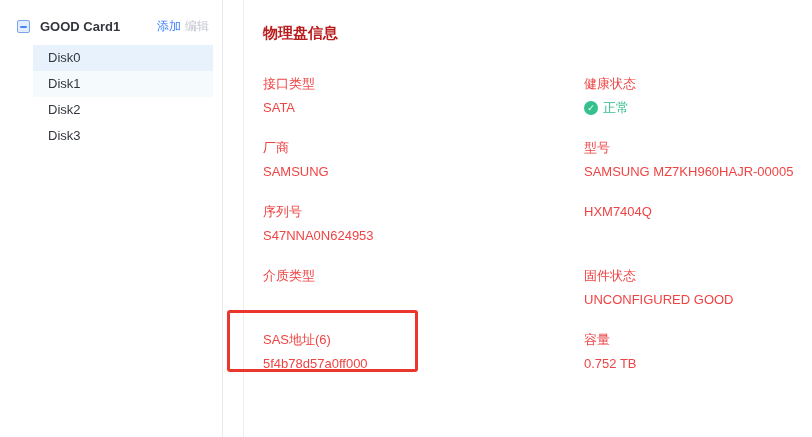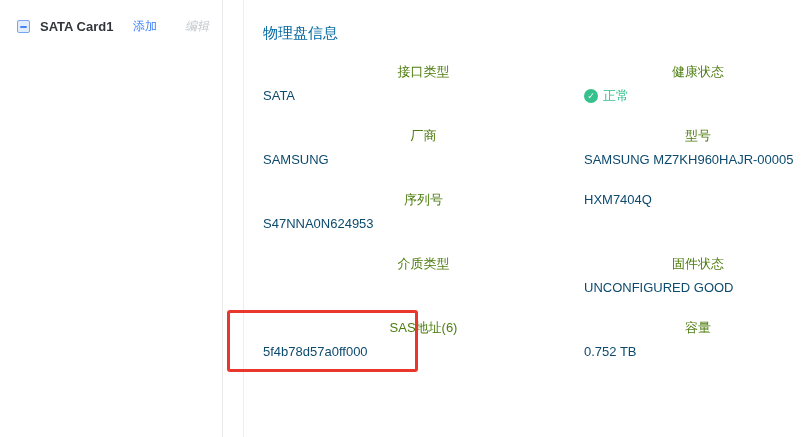--- a/index.html
+++ b/index.html
@@ -11,55 +11,61 @@
   .sidebar { position:absolute; left:0; top:0; width:223px; height:437px;
     border-right:1px solid #e8eaed; background:#fff; }
   .tree-header { display:flex; align-items:center; padding:18px 13px 0 17px; }
   .collapse-icon { width:13px; height:13px; flex:0 0 13px; border:1px solid #7aa5ee;
     border-radius:2px; background:#e3eefc; display:flex; align-items:center; justify-content:center;
     cursor:pointer; }
   .collapse-icon .bar { width:7px; height:2px; background:#4a86f0; border-radius:1px; }
   .tree-label { flex:1; margin-left:10px; font-size:13px; color:#303固3; color:#32363c; font-weight:700;
     white-space:nowrap; overflow:hidden; }
   .link-add { font-size:12px; color:#3d7fff; cursor:pointer; }
-  .link-edit { font-size:12px; color:#c2c6cc; cursor:pointer; margin-left:28px;font-style:italic; }
+  .link-edit { font-size:12px; color:#c2c6cc; cursor:pointer; margin-left:4px; }
   .disk-list { margin-top:10px; }
   .disk-item { height:26px; line-height:26px; margin:0 9px 0 33px; padding-left:15px;
     font-size:13px; color:#33373d; cursor:pointer; }
   .disk-item.selected { background:#e8f2fc; }
   .disk-item.tinted { background:#f5fafd; }
 
   
   .main { position:absolute; left:243px; top:0; right:0; bottom:0;
     border-left:1px solid #eceef0; padding:22px 0 0 19px; background:#fff; }
-  .page-title { font-size:15px; line-height:21px; color:#0369a1; margin-bottom:20px; }
+  .page-title { font-size:15px; line-height:21px; color:#b91c1c; margin-bottom:32px;font-weight:bold; }
   .grid { display:grid; grid-template-columns:321px auto; grid-auto-rows:42px; row-gap:22px; }
-  .field .label { font-size:13px; line-height:18px; color:#4d7c0f; margin-bottom:6px;text-align:center; }
-  .field .value { font-size:13px; line-height:18px; color:#0c4a6e; }
+  .field .label { font-size:13px; line-height:18px; color:#ef4444; margin-bottom:6px; }
+  .field .value { font-size:13px; line-height:18px; color:#ef4444; }
   .value.health { display:flex; align-items:center; color:#35c08e; }
   .ok-icon { width:14px; height:14px; border-radius:50%; background:#35c08e; color:#fff;
     font-size:9px; line-height:14px; text-align:center; margin-right:5px; flex:0 0 14px; }
 
   
   .red-box { position:absolute; left:227px; top:310px; width:191px; height:62px;
     border:3px solid #ea372d; border-radius:3px; pointer-events:none; z-index:5; }
 </style>
 </head>
 <body>
 
 <div class="stage">
 
   <div class="sidebar">
     <div class="tree-header">
       <span class="collapse-icon">
           <span class="bar"></span>
         </span>
-      <span class="tree-label">SATA Card1</span>
+      <span class="tree-label">GOOD Card1</span>
       <span class="link-add">添加</span>
       <span class="link-edit">编辑</span>
+    </div>
+    <div class="disk-list">
+      <div class="disk-item selected">Disk0</div>
+      <div class="disk-item tinted">Disk1</div>
+      <div class="disk-item">Disk2</div>
+      <div class="disk-item">Disk3</div>
     </div>
   </div>
 
   <div class="main">
     <div class="page-title">物理盘信息</div>
 
     <div class="grid">
 
       <div class="field">
         <div class="label">接口类型</div>

